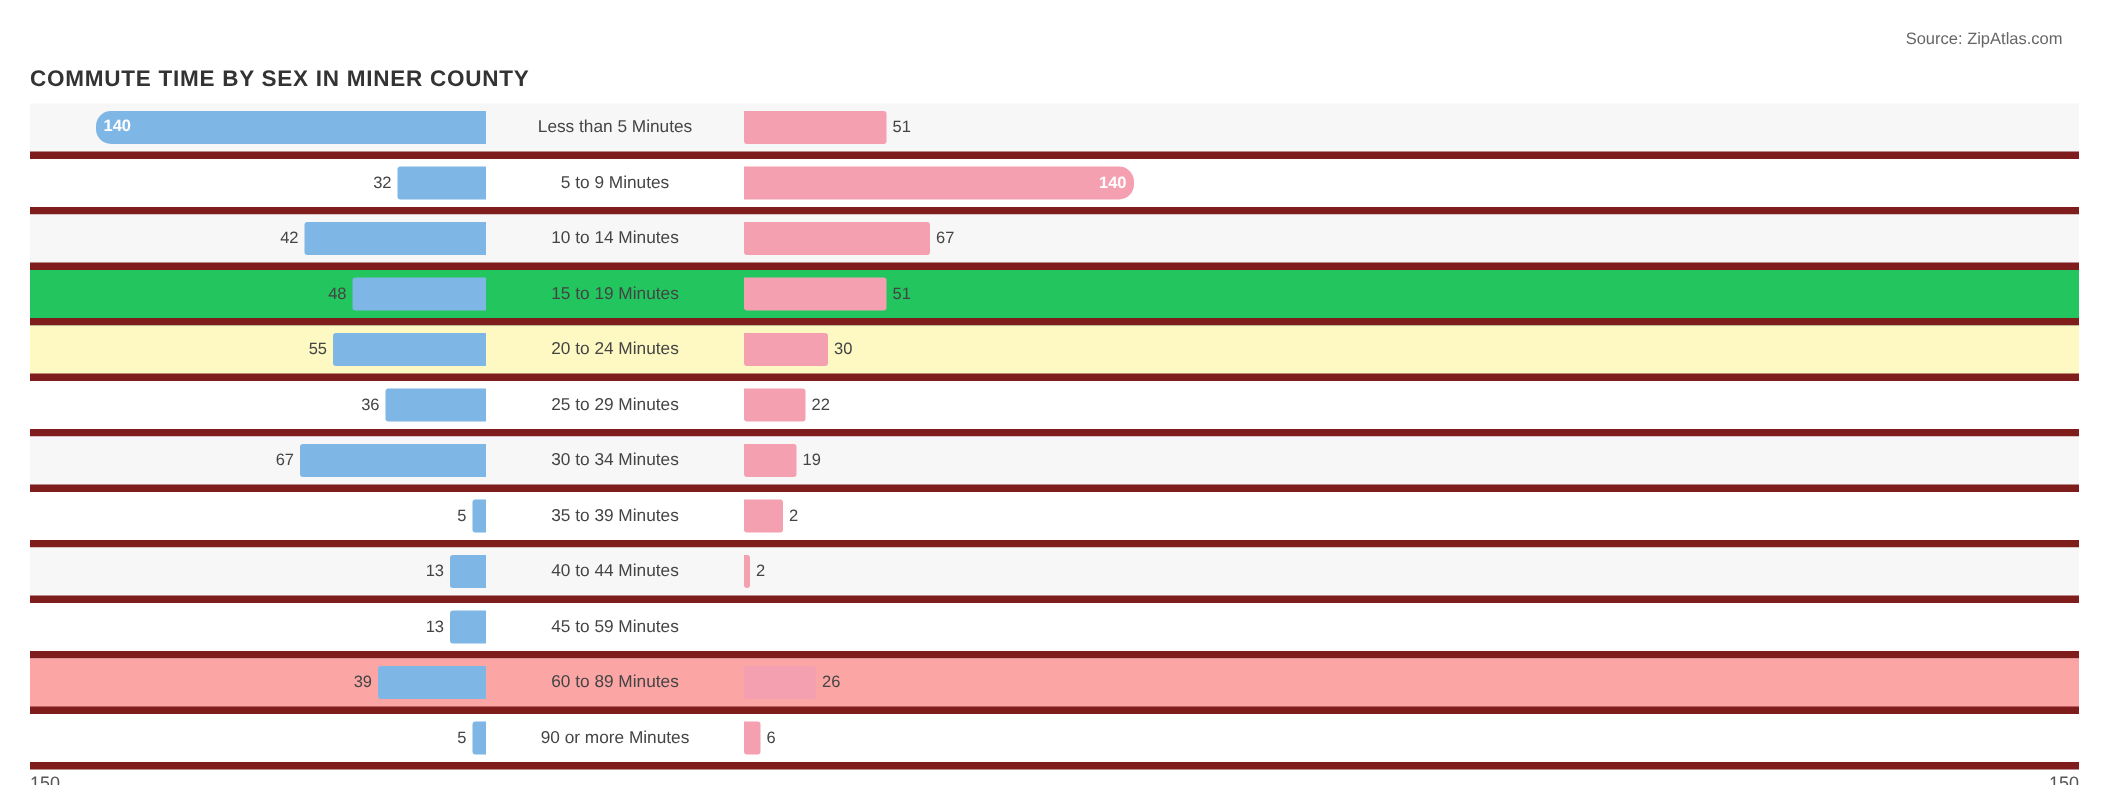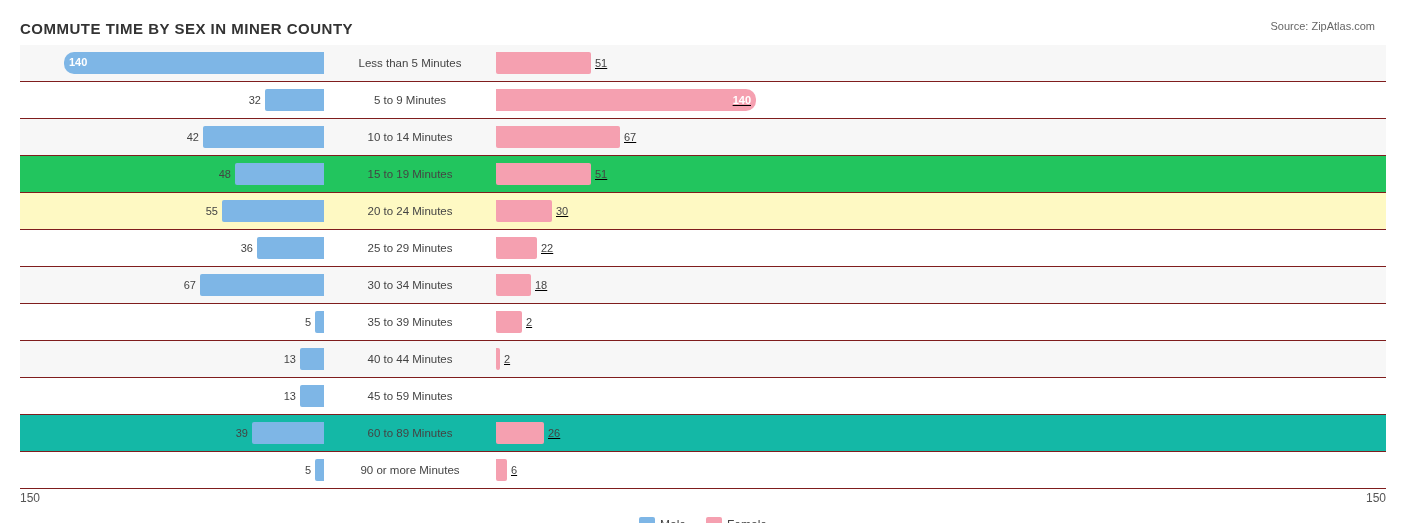--- a/index.html
+++ b/index.html
@@ -15,57 +15,57 @@
       padding: 10px 20px 20px 20px;
       position: relative;
     }
     .chart-title {
       font-size: 15px;
       font-weight: bold;
       text-transform: uppercase;
       color: #333;
       margin-bottom: 8px;
       letter-spacing: 0.5px;
+      margin-top: 24px;
     }
     .source-text {
       position: absolute;
       top: 10px;
       right: 31px;
       font-size: 11px;
       color: #666;
     }
     .chart-area {
       width: 100%;
       margin-top: 4px;
     }
     .row {
       display: flex;
       align-items: center;
       height: 37px;
-      border-bottom: 1px solid #7f1d1d;
+      border-bottom: 5px solid #7f1d1d;
       background: #fff;
     }
     .row:nth-child(odd) {
       background: #f7f7f7;
     }
     .left-section {
       width: 310px;
       display: flex;
       align-items: center;
       justify-content: flex-end;
       padding-right: 6px;
       flex-shrink: 0;
     }
     .right-section {
       width: 310px;
       display: flex;
       align-items: center;
       padding-left: 6px;
       flex-shrink: 0;
-      text-decoration: underline;
     }
     .center-label {
       width: 160px;
       text-align: center;
       font-size: 11.5px;
       color: #444;
       flex-shrink: 0;
       z-index: 2;
     }
     .val-left {
@@ -190,21 +190,21 @@
         </div>
       </div>
       <div class="row" style="background: rgb(247, 247, 247);">
         <div class="left-section">
           <span class="val-left">67</span>
           <div style="width: 124px; height: 22px; background: rgb(126, 182, 230); border-radius: 2px 0px 0px 2px;"></div>
         </div>
         <div class="center-label">30 to 34 Minutes</div>
         <div class="right-section">
           <div style="width: 35px; height: 22px; background: rgb(245, 160, 176); border-radius: 0px 2px 2px;"></div>
-          <span class="val-right">18</span>
+          <span class="val-right">19</span>
         </div>
       </div>
       <div class="row" style="background: rgb(255, 255, 255);">
         <div class="left-section">
           <span class="val-left">5</span>
           <div style="width: 9px; height: 22px; background: rgb(126, 182, 230); border-radius: 2px 0px 0px 2px;"></div>
         </div>
         <div class="center-label">35 to 39 Minutes</div>
         <div class="right-section">
           <div style="width: 26px; height: 22px; background: rgb(245, 160, 176); border-radius: 0px 2px 2px;"></div>
@@ -222,21 +222,21 @@
           <span class="val-right">2</span>
         </div>
       </div>
       <div class="row" style="background: rgb(255, 255, 255);">
         <div class="left-section">
           <span class="val-left">13</span>
           <div style="width: 24px; height: 22px; background: rgb(126, 182, 230); border-radius: 2px 0px 0px 2px;"></div>
         </div>
         <div class="center-label">45 to 59 Minutes</div>
       </div>
-      <div class="row" style="background: #14b8a6;">
+      <div class="row" style="background: #fca5a5;">
         <div class="left-section">
           <span class="val-left">39</span>
           <div style="width: 72px; height: 22px; background: rgb(126, 182, 230); border-radius: 2px 0px 0px 2px;"></div>
         </div>
         <div class="center-label">60 to 89 Minutes</div>
         <div class="right-section">
           <div style="width: 48px; height: 22px; background: rgb(245, 160, 176); border-radius: 0px 2px 2px;"></div>
           <span class="val-right">26</span>
         </div>
       </div>

